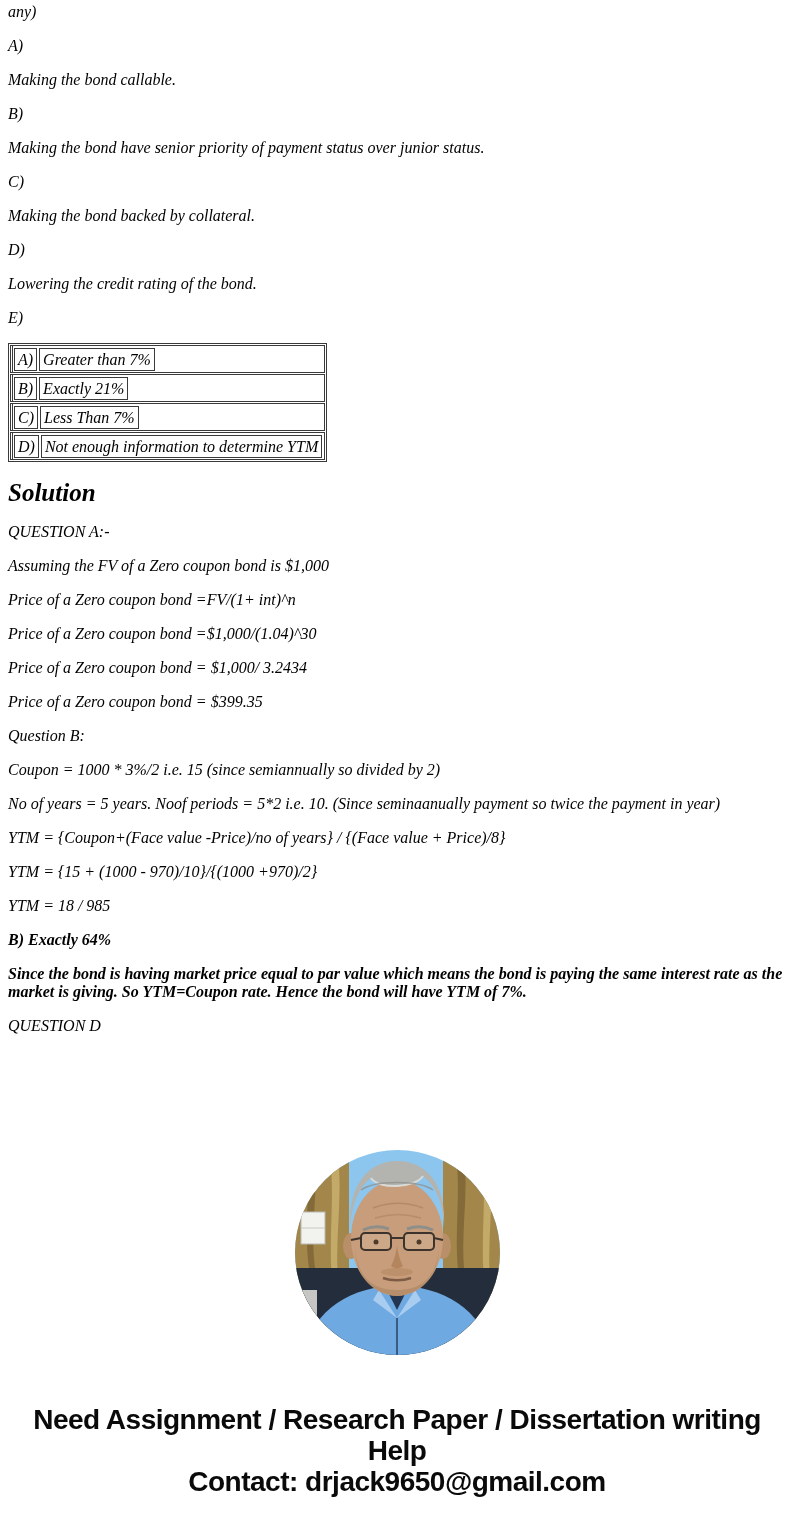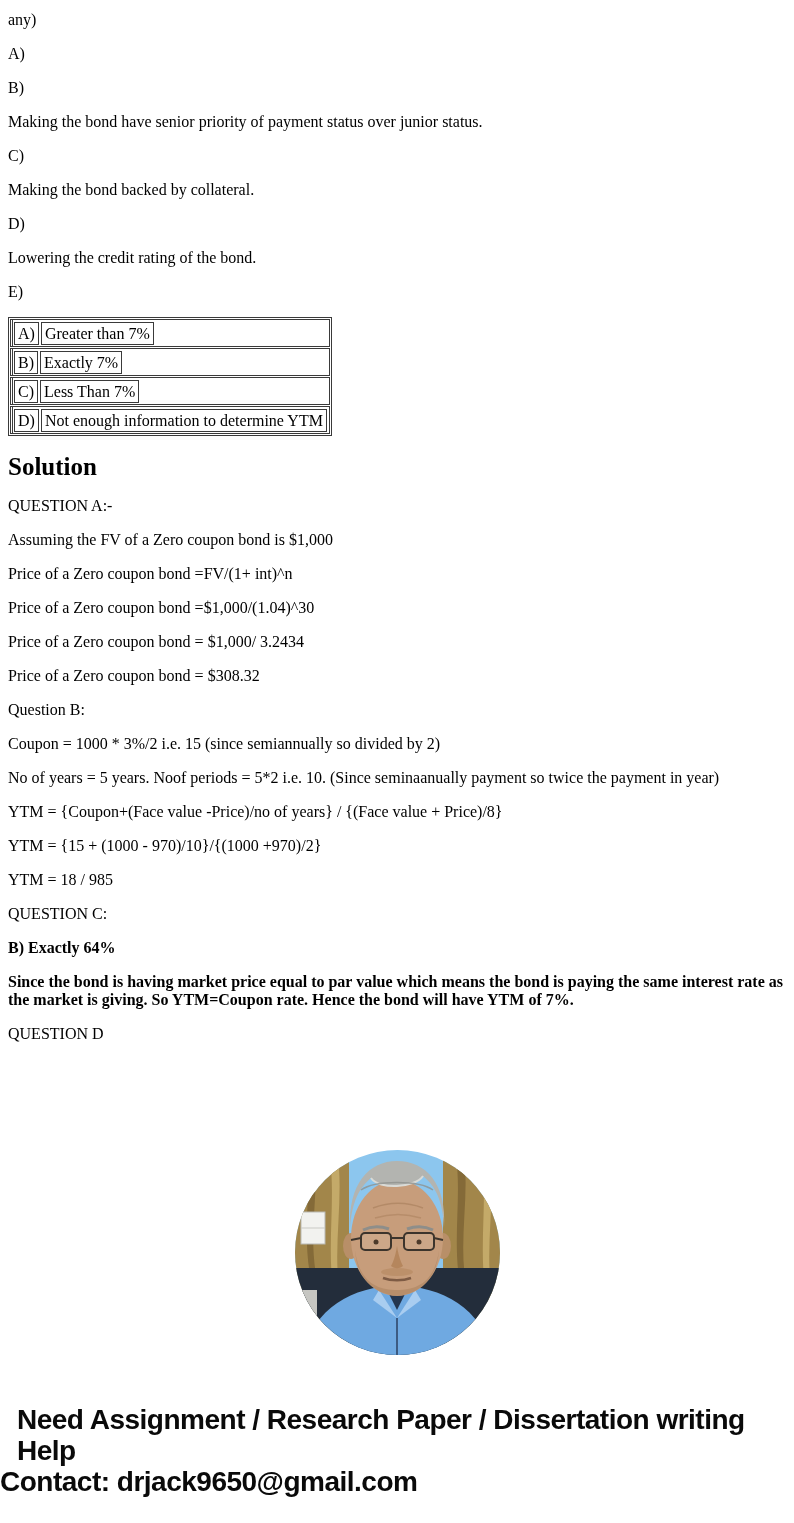--- a/index.html
+++ b/index.html
@@ -1,21 +1,21 @@
 <!DOCTYPE html>
 <html><head>
 <meta charset="utf-8">
 <style>
   html,body { margin:0; padding:0; background:#ffffff; }
   .page { width:794px; height:1523px; background:#ffffff; overflow:hidden; }
 
   
   .doc {
-    height:1122px; overflow:hidden; padding:16px 8px; box-sizing:border-box;
-    font-family:"Liberation Serif", serif; font-size:16px; line-height:18px; color:#000;
+    height:1122px; overflow:hidden; padding:8px 8px; box-sizing:border-box;
+    font-family:"Liberation Serif", serif; font-size:16px; line-height:18px; color:#000;font-style:italic;
   }
   .doc p { margin:16px 0; }
   .doc p.clip-first { margin-top:-5px; }
   .bold-line { font-weight:bold; }
   .sol-h {
     font-size:25px; line-height:22px; font-weight:bold; margin:19px 0;
     font-family:"Liberation Serif", serif;
   }
 
   
@@ -25,82 +25,82 @@
   .nest-edge { align-self:stretch; border-left:1px solid #3a3a3a; margin:0 1px; width:0; }
   .cell { border:1px solid #3a3a3a; padding:1px 3px; line-height:19px; white-space:nowrap; }
   .cell.letter { margin-right:2px; }
 
   
   .avatar-wrap { margin-top:28px; text-align:center; height:207px; }
   .avatar-wrap svg { width:205px; height:205px; }
 
   
   .footer-text {
-    margin-top:47px; color:#0a0a0a;
+    margin-top:47px; text-align:center; color:#0a0a0a;
     font-family:"Liberation Sans", sans-serif; font-weight:bold;
     font-size:28px; line-height:31px; letter-spacing:-0.5px;
   }
   .promo-heading { max-width:760px; margin:0 auto; }
 </style>
 </head>
 <body>
 
 <div class="page">
 
   <div class="doc">
 
     <p class="clip-first">any)</p>
 
     <p>A)</p>
+    <p>Making the bond callable.</p>
     <p>B)</p>
     <p>Making the bond have senior priority of payment status over junior status.</p>
     <p>C)</p>
     <p>Making the bond backed by collateral.</p>
     <p>D)</p>
     <p>Lowering the credit rating of the bond.</p>
     <p>E)</p>
 
     <div class="answer-table">
       <div class="arow">
         <span class="nest-edge"></span>
         <span class="cell letter">A)</span>
         <span class="cell">Greater than 7%</span>
       </div>
       <div class="arow">
         <span class="nest-edge"></span>
         <span class="cell letter">B)</span>
-        <span class="cell">Exactly 7%</span>
+        <span class="cell">Exactly 21%</span>
       </div>
       <div class="arow">
         <span class="nest-edge"></span>
         <span class="cell letter">C)</span>
         <span class="cell">Less Than 7%</span>
       </div>
       <div class="arow">
         <span class="nest-edge"></span>
         <span class="cell letter">D)</span>
         <span class="cell">Not enough information to determine YTM</span>
       </div>
     </div>
 
     <div class="sol-h">Solution</div>
 
     <p>QUESTION A:-</p>
     <p>Assuming the FV of a Zero coupon bond is $1,000</p>
     <p>Price of a Zero coupon bond =FV/(1+ int)^n</p>
     <p>Price of a Zero coupon bond =$1,000/(1.04)^30</p>
     <p>Price of a Zero coupon bond = $1,000/ 3.2434</p>
-    <p>Price of a Zero coupon bond = $308.32</p>
+    <p>Price of a Zero coupon bond = $399.35</p>
     <p>Question B:</p>
     <p>Coupon = 1000 * 3%/2 i.e. 15 (since semiannually so divided by 2)</p>
     <p>No of years = 5 years. Noof periods = 5*2 i.e. 10. (Since seminaanually payment so twice the payment in year)</p>
     <p>YTM = {Coupon+(Face value -Price)/no of years} / {(Face value + Price)/8}</p>
     <p>YTM = {15 + (1000 - 970)/10}/{(1000 +970)/2}</p>
     <p>YTM = 18 / 985</p>
-    <p>QUESTION C:</p>
 
     <p class="bold-line">B) Exactly 64%</p>
     <p class="bold-line">Since the bond is having market price equal to par value which means the bond is paying the same interest rate as the market is giving. So YTM=Coupon rate. Hence the bond will have YTM of 7%.</p>
     <p>QUESTION D</p>
   </div>
 
   <div class="avatar-wrap">
     <svg viewBox="0 0 205 205" xmlns="http://www.w3.org/2000/svg">
       <defs>
         <clipPath id="circ">

